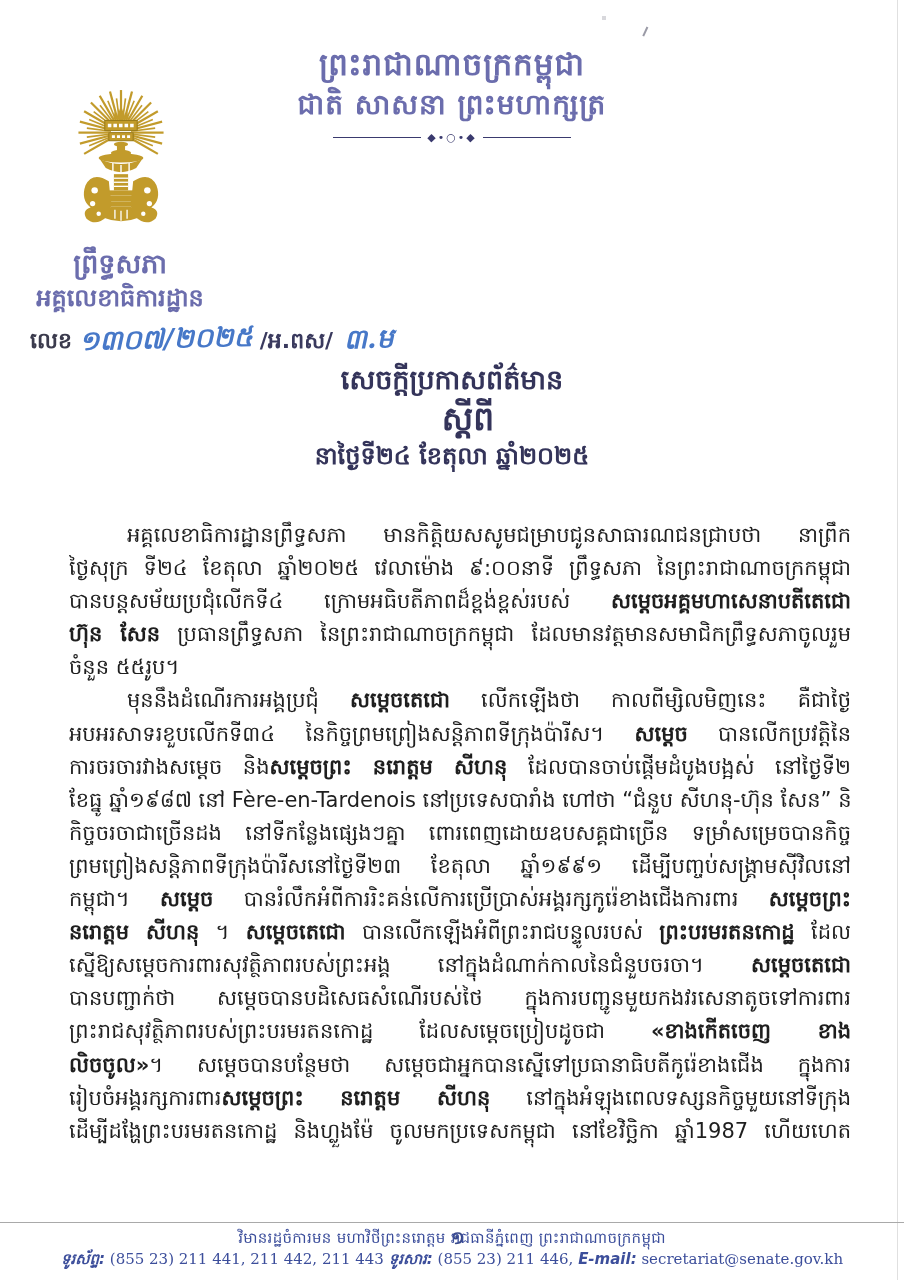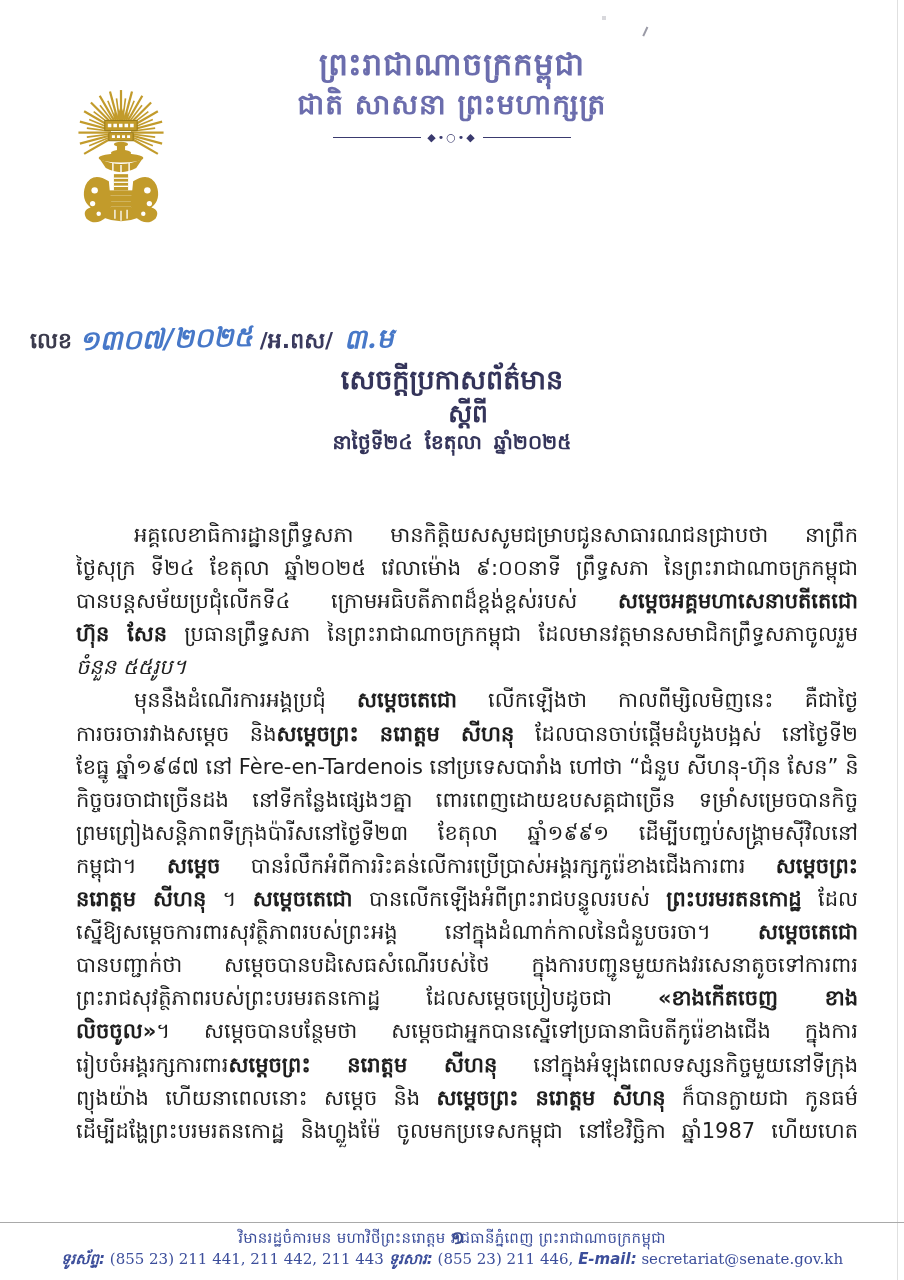--- a/index.html
+++ b/index.html
@@ -32,31 +32,31 @@
   .ref-line{position:absolute;left:30px;top:322px;white-space:nowrap;}
   .ref-label{font-size:22px;color:#3b3b4d;font-weight:bold;}
   .hand{color:#4778C8;font-size:27px;font-weight:bold;font-style:italic;font-family:"DejaVu Serif","Liberation Serif",serif;}
   .hand-number{display:inline-block;transform:rotate(-1.5deg);margin:0 2px;}
   .ref-code{font-size:22px;color:#3A3A5E;font-weight:bold;}
   .hand-suffix{display:inline-block;transform:rotate(-2deg);margin-left:6px;}
 
   
   .title-block{position:absolute;left:0;top:362px;width:100%;text-align:center;color:#34345A;font-weight:bold;}
   .title-l1{font-size:27px;line-height:1.35;}
-  .title-l2{font-size:25px;line-height:1.3;padding-left:32px;}
+  .title-l2{font-size:33px;line-height:1.3;padding-left:32px;}
   .title-l3{font-size:27px;line-height:1.3;}
-  .title-l4{font-size:20px;line-height:1.3;font-family:Liberation Mono, monospace;}
+  .title-l4{font-size:24px;line-height:1.3;}
 
   
   .body-text{
-    position:absolute;left:76px;top:519px;width:782px;
+    position:absolute;left:69px;top:519px;width:782px;
     color:#1e1e1e;font-size:21px;line-height:33.1px;
   }
   .body-line{text-align:justify;text-align-last:justify;height:33.1px;overflow:hidden;white-space:nowrap;}
-  .body-line.short{text-align-last:left;font-style:italic;}
+  .body-line.short{text-align-last:left;}
   .body-line.indent{padding-left:58px;}
   .body-line .b{font-weight:bold;}
 
   
   .footer-rule{position:absolute;left:0;top:1222px;width:904px;height:0;border-top:1.5px solid #a9a9a9;}
   .footer{position:absolute;left:0;top:1228px;width:100%;text-align:center;color:#3C4E9B;}
   .footer-address{font-size:15px;font-weight:normal;letter-spacing:.3px;line-height:20px;}
   .footer-contacts{font-size:15px;line-height:22px;font-family:"DejaVu Serif","Liberation Serif",serif;}
   .footer-contacts .lbl{font-weight:bold;font-family:"DejaVu Sans","Liberation Sans",sans-serif;font-style:italic;}
   .page-number{position:absolute;left:451px;top:1226px;font-size:18px;color:#3A4A8A;font-weight:bold;}
@@ -156,20 +156,24 @@
       <circle cx="28" cy="126" r="2.2" fill="#fff"></circle>
     </g>
     <g transform="scale(-1,1) translate(-100,0)">
       <path d="M38 94 Q22 84 15 98 Q10 112 20 120 Q11 123 16 131 Q25 139 36 129 Q43 120 39 104 Z" fill="#C29B2B"></path>
       <circle cx="24" cy="103" r="3.2" fill="#fff"></circle>
       <circle cx="22" cy="116" r="2.6" fill="#fff"></circle>
       <circle cx="28" cy="126" r="2.2" fill="#fff"></circle>
     </g>
   </svg>
 
+  <div class="org-block">
+    <div class="org-institution">ព្រឹទ្ធសភា</div>
+    <div class="org-department">អគ្គលេខាធិការដ្ឋាន</div>
+  </div>
 
   <div class="ref-line">
     <span class="ref-label">លេខ</span>
     <span class="hand hand-number">១៣០៧/២០២៥</span>
     <span class="ref-code">/អ.ពស/</span>
     <span class="hand hand-suffix">៣.ម</span>
   </div>
 
   <div class="title-block">
     <div class="title-l1">សេចក្តីប្រកាសព័ត៌មាន</div>
@@ -177,32 +181,32 @@
     <div class="title-l4">នាថ្ងៃទី២៤ ខែតុលា ឆ្នាំ២០២៥</div>
   </div>
 
   <div class="body-text">
     <div class="body-line indent"><span>អគ្គលេខាធិការដ្ឋានព្រឹទ្ធសភា មានកិត្តិយសសូមជម្រាបជូនសាធារណជនជ្រាបថា នាព្រឹក</span></div>
     <div class="body-line"><span>ថ្ងៃសុក្រ ទី២៤ ខែតុលា ឆ្នាំ២០២៥ វេលាម៉ោង ៩:០០នាទី ព្រឹទ្ធសភា នៃព្រះរាជាណាចក្រកម្ពុជា</span></div>
     <div class="body-line"><span>បានបន្តសម័យប្រជុំលើកទី៤ ក្រោមអធិបតីភាពដ៏ខ្ពង់ខ្ពស់របស់ </span><span class="b">សម្តេចអគ្គមហាសេនាបតីតេជោ</span></div>
     <div class="body-line"><span class="b">ហ៊ុន សែន</span><span> ប្រធានព្រឹទ្ធសភា នៃព្រះរាជាណាចក្រកម្ពុជា ដែលមានវត្តមានសមាជិកព្រឹទ្ធសភាចូលរួម</span></div>
     <div class="body-line short"><span>ចំនួន ៥៥រូប។</span></div>
     <div class="body-line indent"><span>មុននឹងដំណើរការអង្គប្រជុំ </span><span class="b">សម្តេចតេជោ</span><span> លើកឡើងថា កាលពីម្សិលមិញនេះ គឺជាថ្ងៃ</span></div>
+    <div class="body-line"><span>អបអរសាទរខួបលើកទី៣៤ នៃកិច្ចព្រមព្រៀងសន្តិភាពទីក្រុងប៉ារីស។ </span><span class="b">សម្តេច</span><span> បានលើកប្រវត្តិនៃ</span></div>
     <div class="body-line"><span>ការចរចារវាងសម្តេច និង</span><span class="b">សម្តេចព្រះ នរោត្តម សីហនុ</span><span> ដែលបានចាប់ផ្តើមដំបូងបង្អស់ នៅថ្ងៃទី២</span></div>
     <div class="body-line"><span>ខែធ្នូ ឆ្នាំ១៩៨៧ នៅ Fère-en-Tardenois នៅប្រទេសបារាំង ហៅថា “ជំនួប សីហនុ-ហ៊ុន សែន” និង</span></div>
     <div class="body-line"><span>កិច្ចចរចាជាច្រើនដង នៅទីកន្លែងផ្សេងៗគ្នា ពោរពេញដោយឧបសគ្គជាច្រើន ទម្រាំសម្រេចបានកិច្ច</span></div>
     <div class="body-line"><span>ព្រមព្រៀងសន្តិភាពទីក្រុងប៉ារីសនៅថ្ងៃទី២៣ ខែតុលា ឆ្នាំ១៩៩១ ដើម្បីបញ្ចប់សង្គ្រាមស៊ីវិលនៅ</span></div>
     <div class="body-line"><span>កម្ពុជា។ </span><span class="b">សម្តេច</span><span> បានរំលឹកអំពីការរិះគន់លើការប្រើប្រាស់អង្គរក្សកូរ៉េខាងជើងការពារ </span><span class="b">សម្តេចព្រះ</span></div>
     <div class="body-line"><span class="b">នរោត្តម សីហនុ</span><span> ។ </span><span class="b">សម្តេចតេជោ</span><span> បានលើកឡើងអំពីព្រះរាជបន្ទូលរបស់ </span><span class="b">ព្រះបរមរតនកោដ្ឋ</span><span> ដែល</span></div>
     <div class="body-line"><span>ស្នើឱ្យសម្តេចការពារសុវត្ថិភាពរបស់ព្រះអង្គ នៅក្នុងដំណាក់កាលនៃជំនួបចរចា។ </span><span class="b">សម្តេចតេជោ</span></div>
     <div class="body-line"><span>បានបញ្ជាក់ថា សម្តេចបានបដិសេធសំណើរបស់ថៃ ក្នុងការបញ្ជូនមួយកងវរសេនាតូចទៅការពារ</span></div>
     <div class="body-line"><span>ព្រះរាជសុវត្ថិភាពរបស់ព្រះបរមរតនកោដ្ឋ ដែលសម្តេចប្រៀបដូចជា </span><span class="b">«ខាងកើតចេញ ខាង</span></div>
     <div class="body-line"><span class="b">លិចចូល»</span><span>។ សម្តេចបានបន្ថែមថា សម្តេចជាអ្នកបានស្នើទៅប្រធានាធិបតីកូរ៉េខាងជើង ក្នុងការ</span></div>
     <div class="body-line"><span>រៀបចំអង្គរក្សការពារ</span><span class="b">សម្តេចព្រះ នរោត្តម សីហនុ</span><span> នៅក្នុងអំឡុងពេលទស្សនកិច្ចមួយនៅទីក្រុង</span></div>
-    <div class="body-line"><span>ព្យុងយ៉ាង ហើយនាពេលនោះ សម្តេច និង </span><span class="b">សម្តេចព្រះ នរោត្តម សីហនុ</span><span> ក៏បានក្លាយជា កូនធម៌</span></div>
     <div class="body-line"><span>ដើម្បីដង្ហែព្រះបរមរតនកោដ្ឋ និងហ្លួងម៉ែ ចូលមកប្រទេសកម្ពុជា នៅខែវិច្ឆិកា ឆ្នាំ1987 ហើយហេត</span></div>
   </div>
 
   <div class="footer-rule"></div>
   <div class="page-number">១</div>
   <div class="footer">
     <div class="footer-address">វិមានរដ្ឋចំការមន មហាវិថីព្រះនរោត្តម រាជធានីភ្នំពេញ ព្រះរាជាណាចក្រកម្ពុជា</div>
     <div class="footer-contacts">
       <span class="lbl">ទូរស័ព្ទ:</span>
       <span>(855 23) 211 441, 211 442, 211 443</span>

